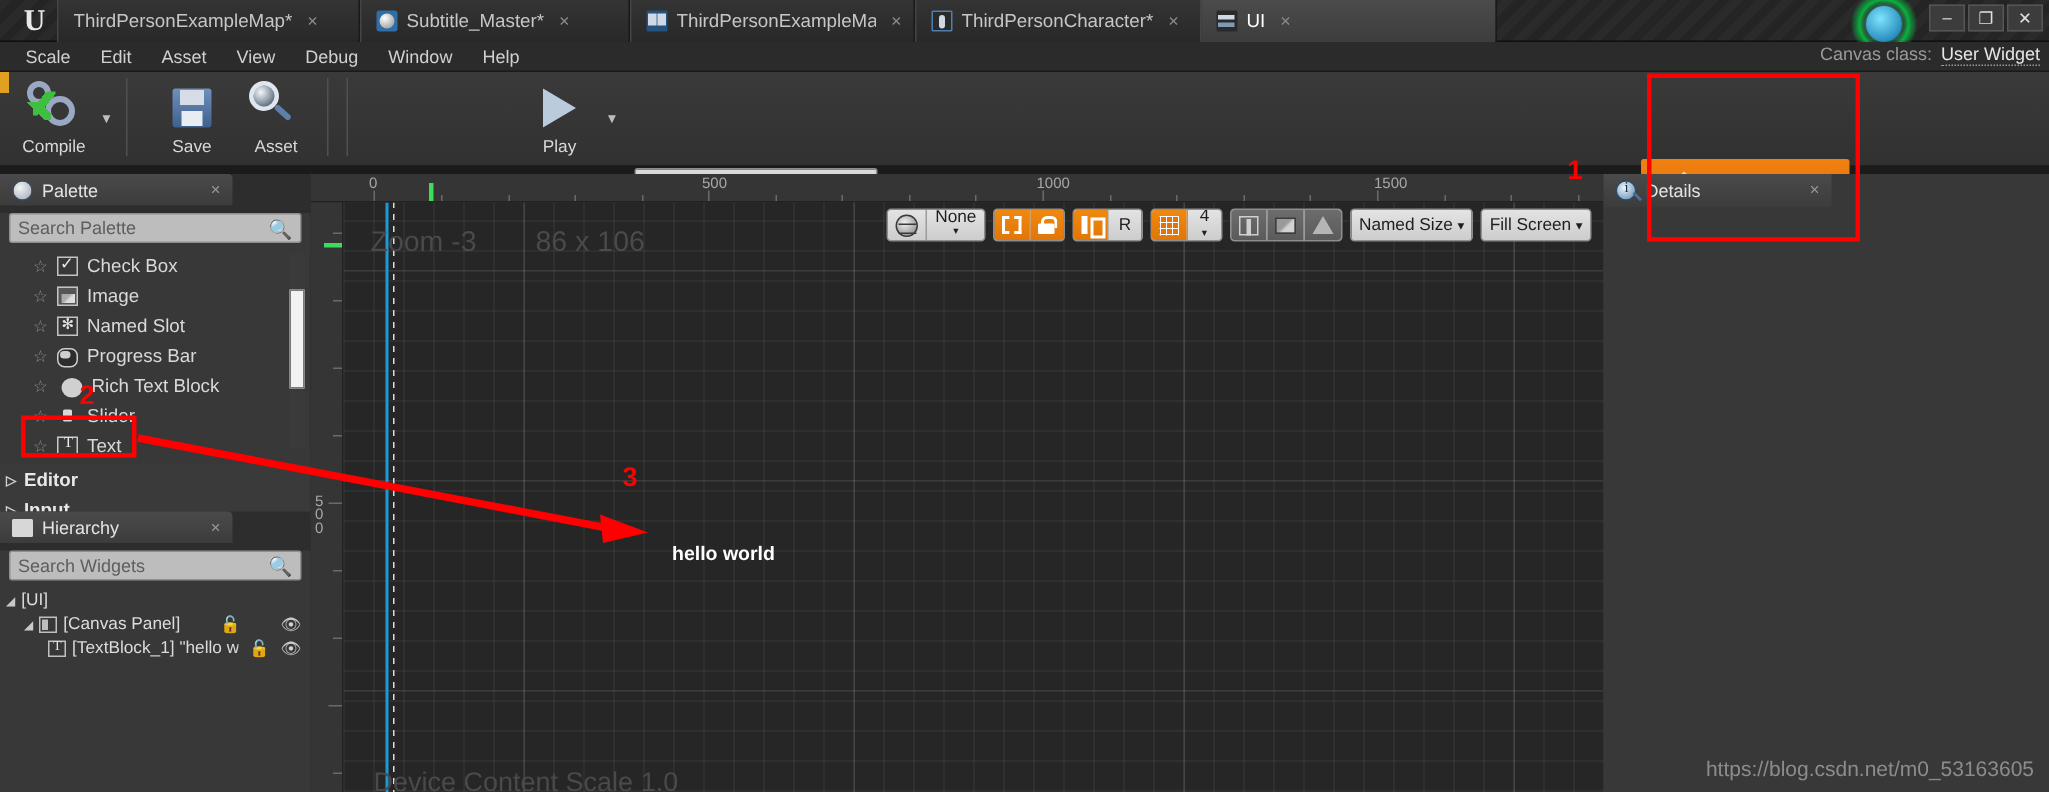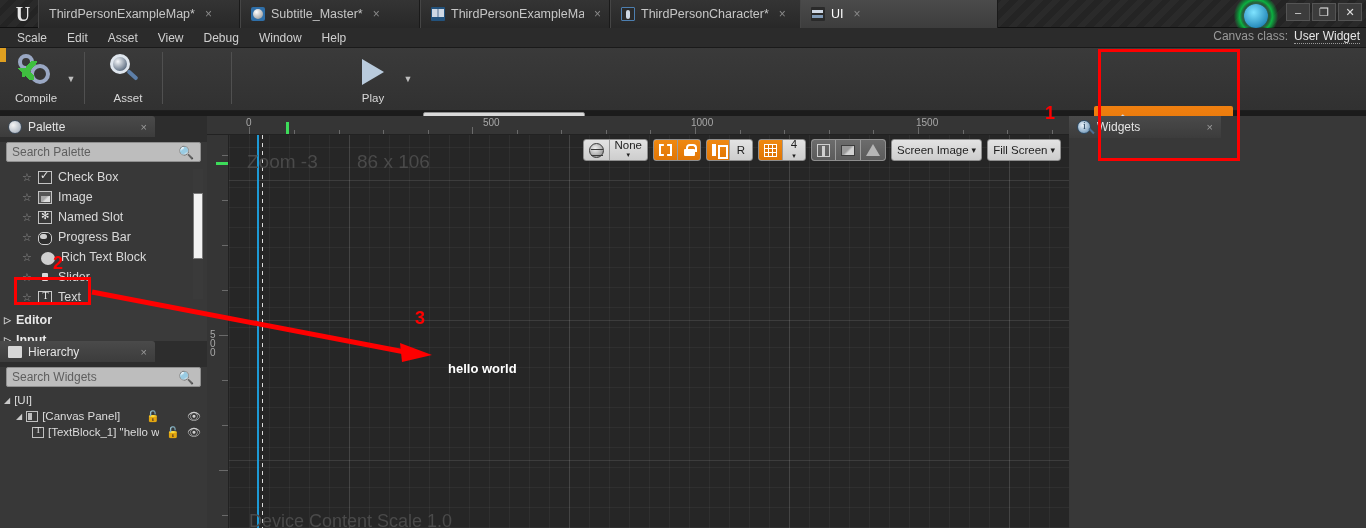--- a/index.html
+++ b/index.html
@@ -360,20 +360,26 @@
             <span class="chk"></span>
         </div>
         <div class="cap">Compile</div>
       </div>
       <div class="tb-arrow">▼</div>
       <div class="tb-sep"></div>
     </div>
 
     <div class="tb-group" style="left:100px;">
       <div class="tb-btn">
+        <div class="glyph gl-save">
+            <div class="disk"></div>
+          </div>
+        <div class="cap">Save</div>
+      </div>
+      <div class="tb-btn">
         <div class="glyph gl-browse">
           <span class="lens"></span>
             <span class="handle"></span>
         </div>
         <div class="cap">Asset</div>
       </div>
       <div class="tb-sep"></div>
     </div>
 
     <div class="tb-group" style="left:225px;">
@@ -512,21 +518,21 @@
         <span class="lock" style="margin-left:auto;">🔓</span>
         <span class="eye">👁</span>
       </div>
     </div>
   </div>
 
   <div class="designer">
 
     <div class="ruler-h">
       <div class="rh-lbl" style="left:39px;">0</div>
-      <div class="rh-lbl" style="left:276px;">500</div>
+      <div class="rh-lbl" style="left:261px;">500</div>
       <div class="rh-lbl" style="left:484px;">1000</div>
       <div class="rh-lbl" style="left:709px;">1500</div>
       <div class="rh-tick" style="left:42px;height:7px;"></div>
       <div class="rh-tick" style="left:87px;height:4px;"></div>
       <div class="rh-tick" style="left:132px;height:4px;"></div>
       <div class="rh-tick" style="left:176px;height:4px;"></div>
       <div class="rh-tick" style="left:221px;height:4px;"></div>
       <div class="rh-tick" style="left:265px;height:7px;"></div>
       <div class="rh-tick" style="left:310px;height:4px;"></div>
       <div class="rh-tick" style="left:354px;height:4px;"></div>
@@ -627,43 +633,44 @@
             <span class="ic-img"></span>
           </div>
         <div class="cv-div"></div>
         <div class="cv-b dark">
             <span class="ic-tri"></span>
           </div>
       </div>
 
       <div class="cv-grp">
         <div class="cv-b">
-          <span>Screen Image</span>
+          <span>Named Size</span>
           <span style="margin-left:3px;font-size:9px;">▾</span>
         </div>
       </div>
 
       <div class="cv-grp">
         <div class="cv-b">
           <span>Fill Screen</span>
           <span style="margin-left:3px;font-size:9px;">▾</span>
         </div>
       </div>
     </div>
   </div>
 
   <div class="details-panel">
     <div class="det-hdr">
       <span class="det-icon">
           <span class="det-icon-handle"></span>
         </span>
-      <span>Widgets</span>
+      <span>Details</span>
       <span class="x">×</span>
     </div>
     <div style="height:390px;background:#383838;"></div>
+    <div class="watermark">https://blog.csdn.net/m0_53163605</div>
   </div>
 
   <div class="ann-box" style="left:1098px; top:49px; width:142px; height:112px;"></div>
   <div class="ann-box" style="left:14px; top:277px; width:77px; height:28px;"></div>
 
   <div class="ann-num" style="left:1045px; top:103px;">1</div>
   <div class="ann-num" style="left:53px; top:253px;">2</div>
   <div class="ann-num" style="left:415px; top:308px;">3</div>
 
   <svg class="ann-arrow-svg" viewBox="0 0 1366 528">

